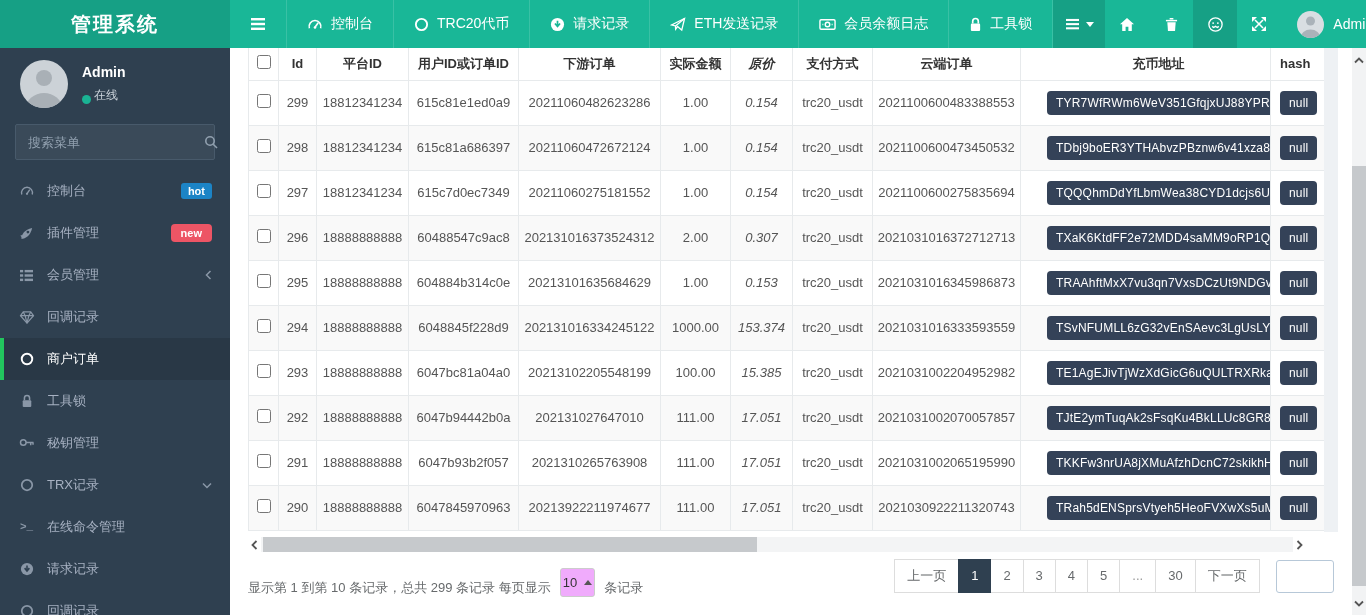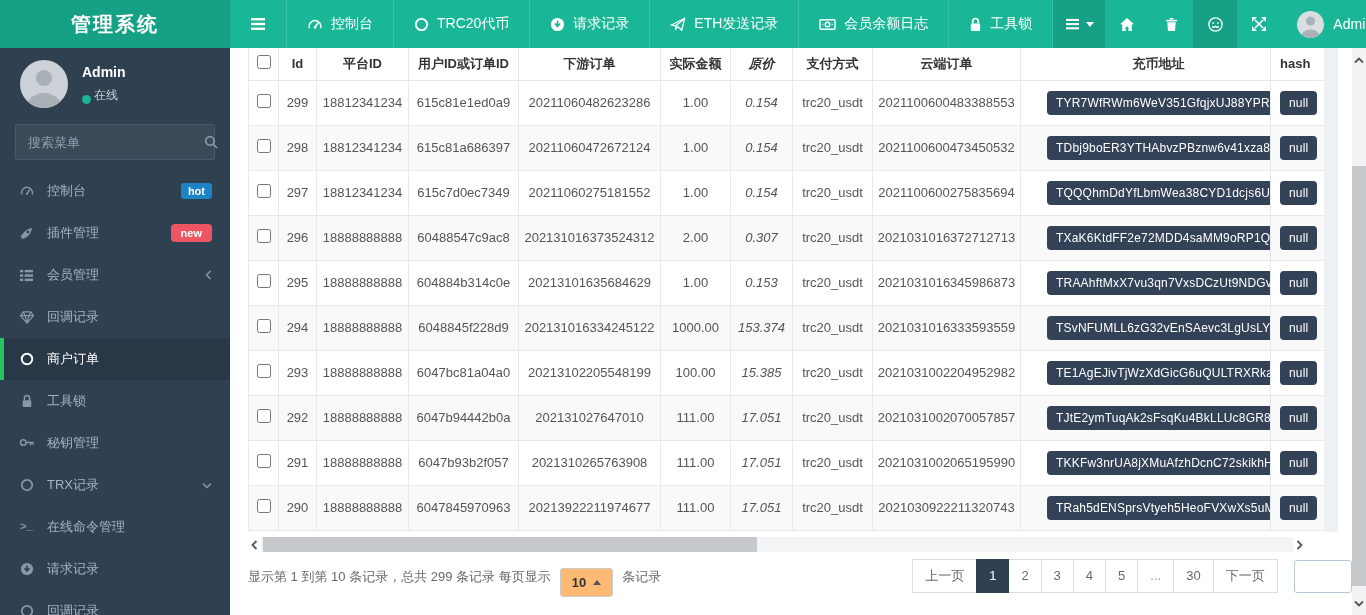--- a/index.html
+++ b/index.html
@@ -62,22 +62,22 @@
   input[type=checkbox] { width: 14px; height: 14px; }
 
   
   .hbar { position: absolute; left: 32px; top: 489px; width: 1058px; height: 15px; display: flex; align-items: stretch; }
   .hbar .h-arrow { width: 13px; display: flex; align-items: center; justify-content: center; color: #555; background: #fff; cursor: pointer; }
   .hbar .h-track { flex: 1; background: #f3f4f5; position: relative; }
   .hbar .h-thumb { position: absolute; left: 2px; top: 0; width: 494px; height: 15px; background: #c6c9cc; cursor: grab; }
 
   
   .page-row { position: absolute; left: 32px; top: 510px; width: 1300px; height: 36px; display: flex; align-items: center; font-size: 13px; color: #676a6c; }
-  .page-info { display: flex; align-items: flex-start; gap: 9px; margin-top: 12px; }
-  .per-page-btn { display: flex; align-items: center; gap: 7px; border: 1px solid #ccc; background: #fdba74; border-radius: 3px; padding: 6px 11px; color: #333; cursor: pointer; font-weight: bold; }
+  .page-info { display: flex; align-items: flex-end; gap: 9px; margin-top: 12px; }
+  .per-page-btn { display: flex; align-items: center; gap: 7px; border: 1px solid #ccc; background: #f0abfc; border-radius: 3px; padding: 6px 2px; color: #333; cursor: pointer; }
   .caret-up { width: 0; height: 0; border-left: 4px solid transparent; border-right: 4px solid transparent; border-bottom: 5px solid #555; }
   .pager { display: flex; align-items: flex-start; margin-left: 252px; }
   .page-btn { min-width: 32px; height: 34px; line-height: 32px; padding: 0 12px; border: 1px solid #ddd; background: #fff; color: #676a6c; text-align: center; margin-left: -1px; cursor: pointer; }
   .page-btn.active { background: #2f4050; border-color: #2f4050; color: #fff; position: relative; z-index: 2; }
   .page-btn.ellipsis { color: #999; }
   .jump-input { width: 58px; height: 33px; border: 1px solid #b7c8d8; border-radius: 3px; margin-left: 16px; outline: none; padding: 0 6px; font-size: 13px; }
 
   
   .inner-scroll-strip { position: absolute; right: 14px; top: 0; width: 14px; height: 484px; background: #eef1f4; }
   .v-scrollbar { position: absolute; right: 0; top: 48px; width: 14px; height: 567px; background: #f2f3f4; z-index: 40; }

